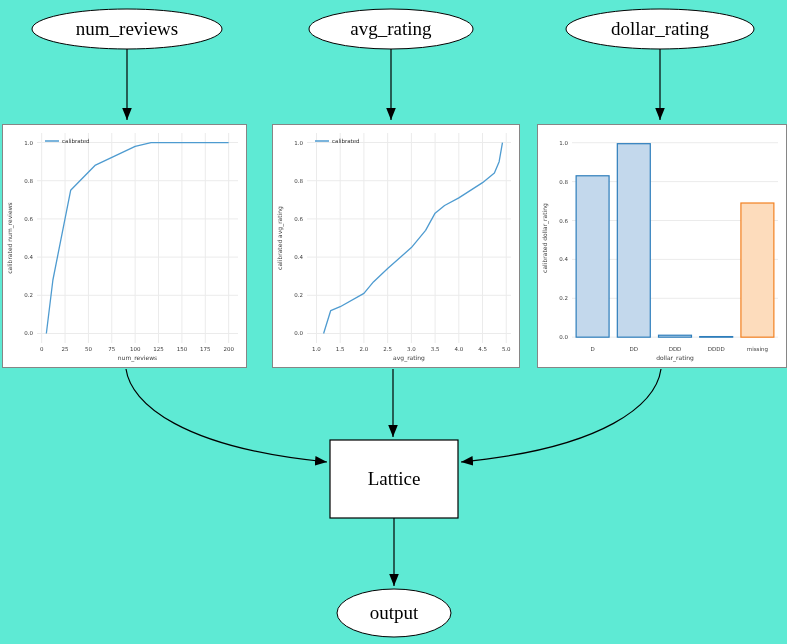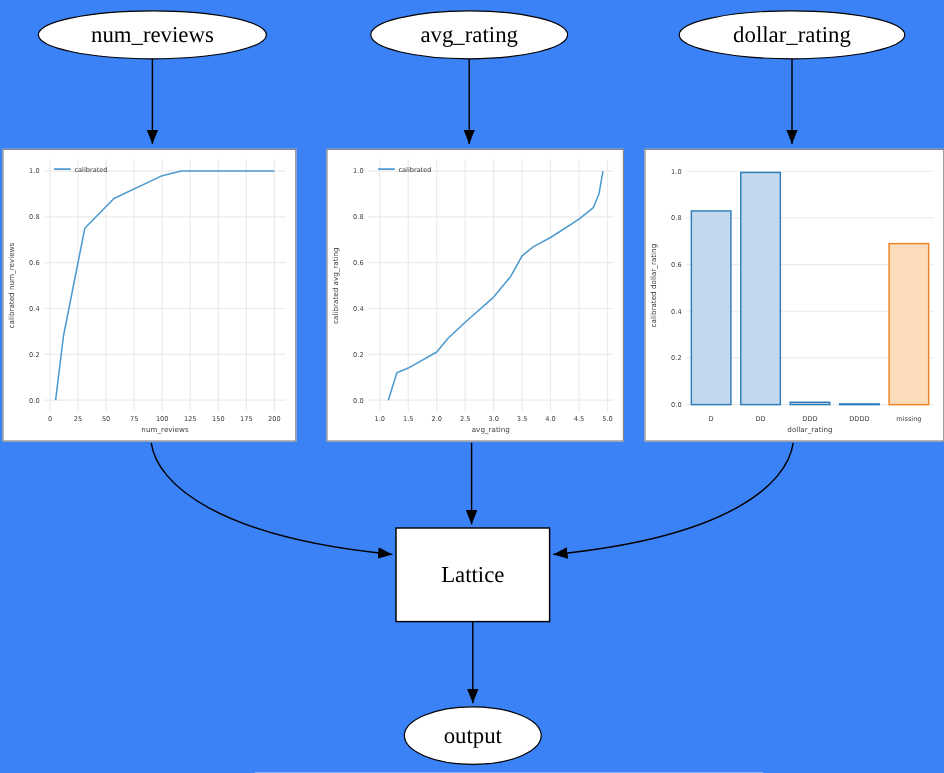--- a/index.html
+++ b/index.html
@@ -1,16 +1,16 @@
 <!DOCTYPE html>
 <html><head>
 <meta charset="utf-8">
 <style>
   html,body{margin:0;padding:0;background:#fff;}
-  .canvas{position:relative;width:787px;height:644px;background:#3b82f6;overflow:hidden;
+  .canvas{position:relative;width:787px;height:644px;background:#5eead4;overflow:hidden;
           font-family:"DejaVu Sans",sans-serif;}
   #diagram{position:absolute;left:0;top:0;z-index:2;}
   .panel{position:absolute;background:#fff;border:1px solid #868686;z-index:1;}
   #panel-1{left:2px;top:124px;width:243px;height:242px;}
   #panel-2{left:272px;top:124px;width:246px;height:242px;}
   #panel-3{left:537px;top:124px;width:248px;height:242px;}
   .node-label{font-family:"Liberation Serif","DejaVu Serif",serif;font-size:19px;fill:#000;}
   svg.chart text{font-family:"DejaVu Sans",sans-serif;}
 </style>
 </head>

